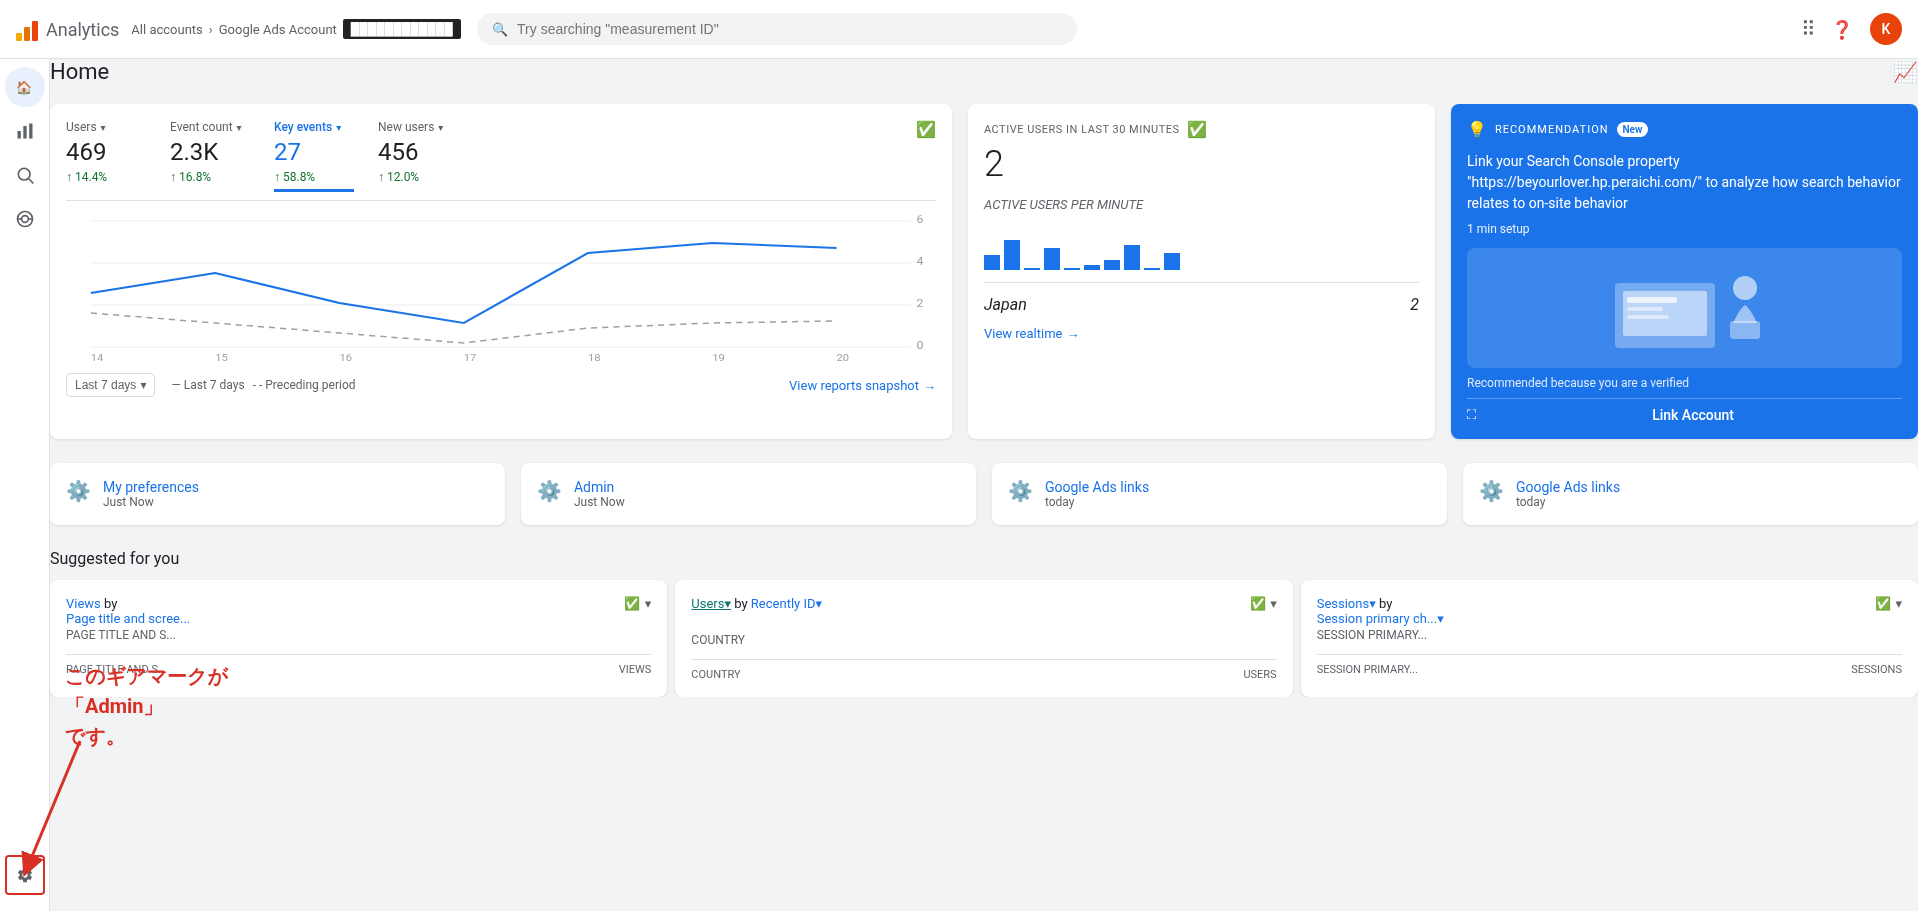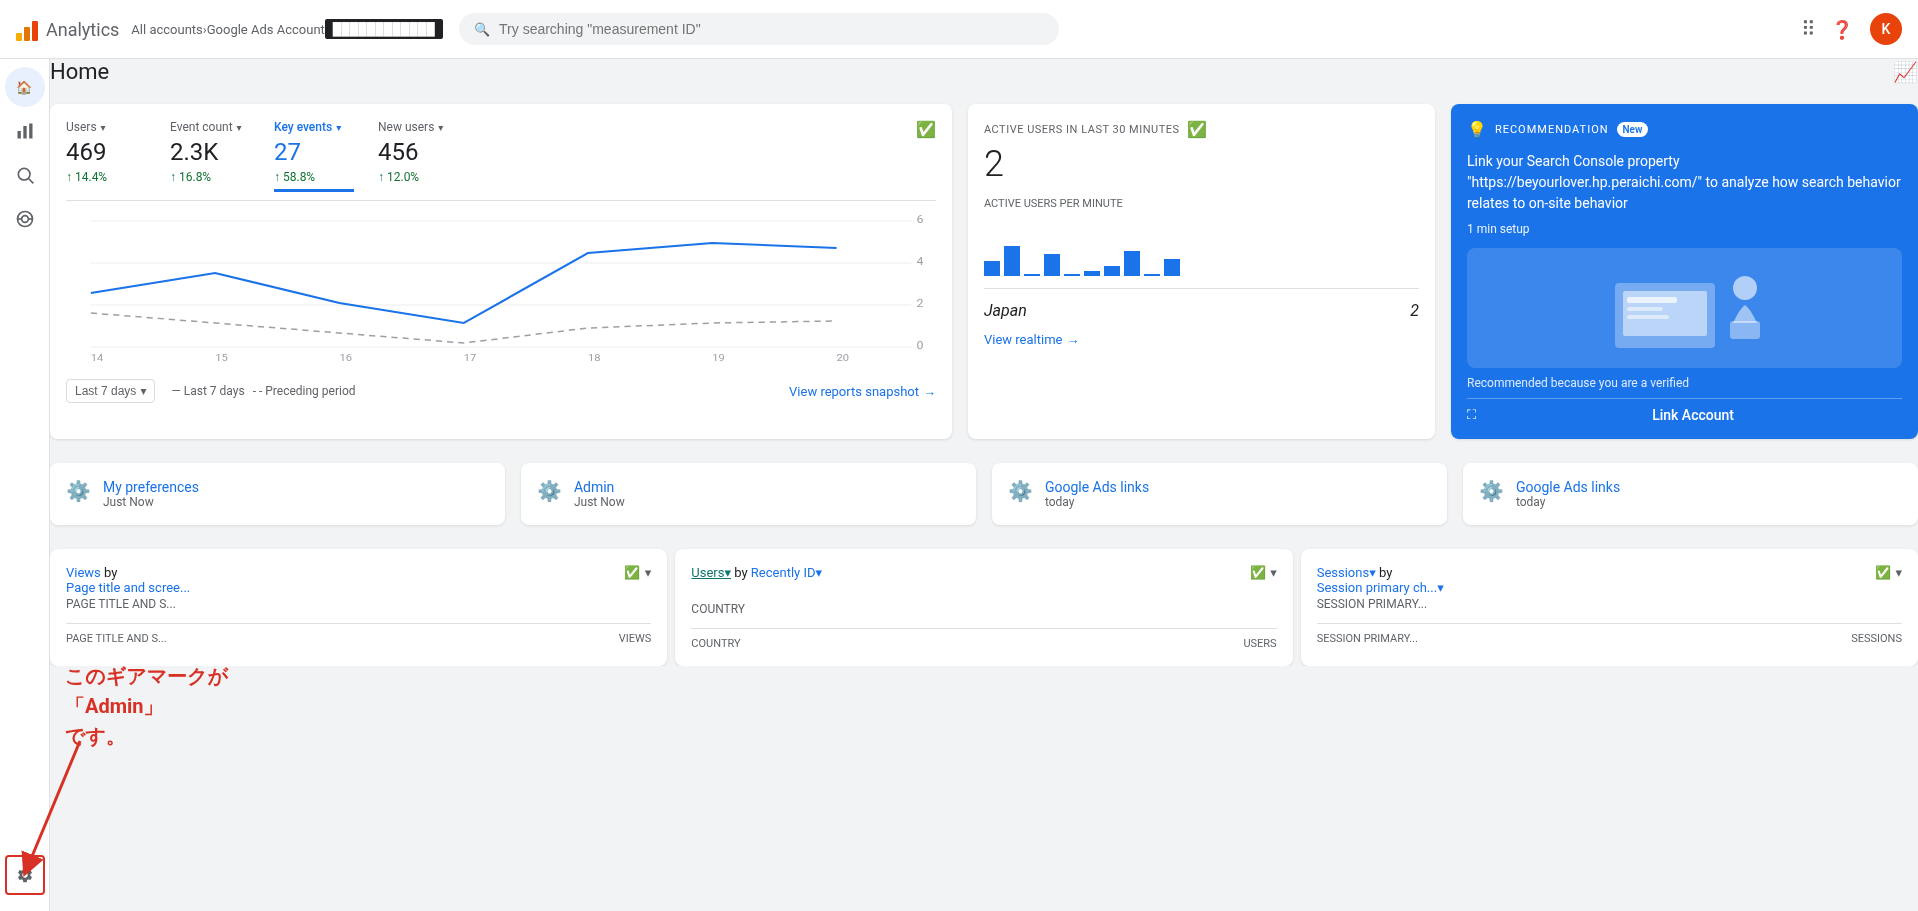--- a/index.html
+++ b/index.html
@@ -8,21 +8,21 @@
     
     .topbar {
       display: flex; align-items: center; background: #fff;
       height: 59px; padding: 0 16px; border-bottom: 1px solid #e0e0e0;
       position: fixed; top: 0; left: 0; right: 0; z-index: 100;
     }
     .topbar-logo { display: flex; align-items: center; gap: 8px; margin-right: 12px; }
     .logo-bars { display: flex; align-items: flex-end; gap: 2px; height: 24px; }
     .logo-bar { width: 6px; border-radius: 1px; }
     .topbar-title { font-size: 18px; font-weight: 400; color: #5f6368; }
-    .topbar-breadcrumb { font-size: 13px; color: #5f6368; margin-right: 16px; display: flex; align-items: center; }
+    .topbar-breadcrumb { font-size: 13px; color: #5f6368; margin-right: 16px; display: flex; align-items: center; gap: 6px; }
     .topbar-breadcrumb span { color: #5f6368; }
     .topbar-account-badge { background: #202124; color: #fff; font-size: 12px; padding: 3px 8px; border-radius: 2px; }
     .topbar-search { flex: 1; max-width: 600px; display: flex; align-items: center; background: #f1f3f4; border-radius: 24px; padding: 8px 16px; gap: 8px; }
     .topbar-search input { border: none; background: transparent; outline: none; font-size: 14px; color: #5f6368; width: 100%; }
     .topbar-right { margin-left: auto; display: flex; align-items: center; gap: 16px; }
     .avatar { width: 32px; height: 32px; border-radius: 50%; background: #e8430a; color: #fff; display: flex; align-items: center; justify-content: center; font-size: 14px; font-weight: 500; }
 
     
     .sidebar {
       position: fixed; left: 0; top: 59px; bottom: 0; width: 50px;
@@ -48,30 +48,30 @@
     .metric-tab { display: flex; flex-direction: column; cursor: pointer; min-width: 80px; }
     .metric-tab-label { font-size: 12px; color: #5f6368; display: flex; align-items: center; gap: 4px; }
     .metric-tab-value { font-size: 24px; font-weight: 400; color: #202124; margin: 4px 0; }
     .metric-tab-value.blue { color: #1a73e8; }
     .metric-tab-change { font-size: 12px; }
     .metric-tab-change.up { color: #137333; }
     .metric-tab.active-tab { border-bottom: 3px solid #1a73e8; padding-bottom: 5px; }
     .check-icon { color: #1a73e8; font-size: 16px; }
     .chart-area { height: 150px; position: relative; margin-bottom: 8px; }
     .chart-svg { width: 100%; height: 100%; }
-    .chart-footer { display: flex; align-items: center; justify-content: space-between; margin-top: 16px; }
+    .chart-footer { display: flex; align-items: center; justify-content: space-between; margin-top: 10px; }
     .chart-legend { display: flex; gap: 8px; align-items: center; font-size: 12px; color: #5f6368; }
     .date-range-btn { font-size: 12px; color: #5f6368; background: #fff; border: 1px solid #dadce0; border-radius: 4px; padding: 4px 8px; cursor: pointer; display: flex; align-items: center; gap: 4px; }
     .view-reports-link { color: #1a73e8; font-size: 13px; cursor: pointer; display: flex; align-items: center; gap: 4px; text-decoration: none; }
 
     
     .active-card { background: #fff; border-radius: 8px; padding: 16px; flex: 1; box-shadow: 0 1px 3px rgba(0,0,0,0.1); }
     .active-card-title { font-size: 11px; color: #5f6368; text-transform: uppercase; letter-spacing: 0.5px; display: flex; align-items: center; gap: 8px; margin-bottom: 4px; }
     .active-count { font-size: 36px; font-weight: 300; color: #202124; margin-bottom: 12px; }
-    .active-per-min { font-size: 11px; color: #5f6368; text-transform: uppercase; margin-bottom: 16px; }
+    .active-per-min { font-size: 13px; color: #5f6368; text-transform: uppercase; margin-bottom: 8px; font-style: italic; }
     .mini-bars { display: flex; align-items: flex-end; gap: 4px; height: 50px; margin-bottom: 12px; }
     .mini-bar { width: 16px; background: #1a73e8; }
     .country-table { width: 100%; }
     .country-header { display: flex; justify-content: space-between; font-size: 11px; color: #5f6368; border-bottom: 1px solid #e0e0e0; padding-bottom: 4px; margin-bottom: 4px; }
     .country-row { display: flex; justify-content: space-between; font-size: 16px; padding: 4px 0; font-style: italic; }
     .view-realtime-link { color: #1a73e8; font-size: 13px; cursor: pointer; display: flex; align-items: center; gap: 4px; margin-top: 8px; }
 
     
     .rec-card { background: #1a73e8; border-radius: 8px; padding: 16px; flex: 1; box-shadow: 0 1px 3px rgba(0,0,0,0.1); color: #fff; display: flex; flex-direction: column; }
     .rec-header { display: flex; align-items: center; gap: 8px; margin-bottom: 12px; }
@@ -355,20 +355,21 @@
     </div>
     <div class="recent-card">
       <span class="recent-card-icon">⚙️</span>
       <div>
         <div class="recent-card-title">Google Ads links</div>
         <div class="recent-card-time">today</div>
       </div>
     </div>
   </div>
 
+  <div class="section-title">Suggested for you</div>
   <div class="suggested-row">
     <div class="suggested-card">
       <div class="suggested-card-header">
         <div>
           <div class="suggested-card-title">
             <span style="color:#1a73e8;">Views</span>
             <span> by </span>
           </div>
           <div class="suggested-card-title">
             <span style="color:#1a73e8;">Page title and scree...</span>

